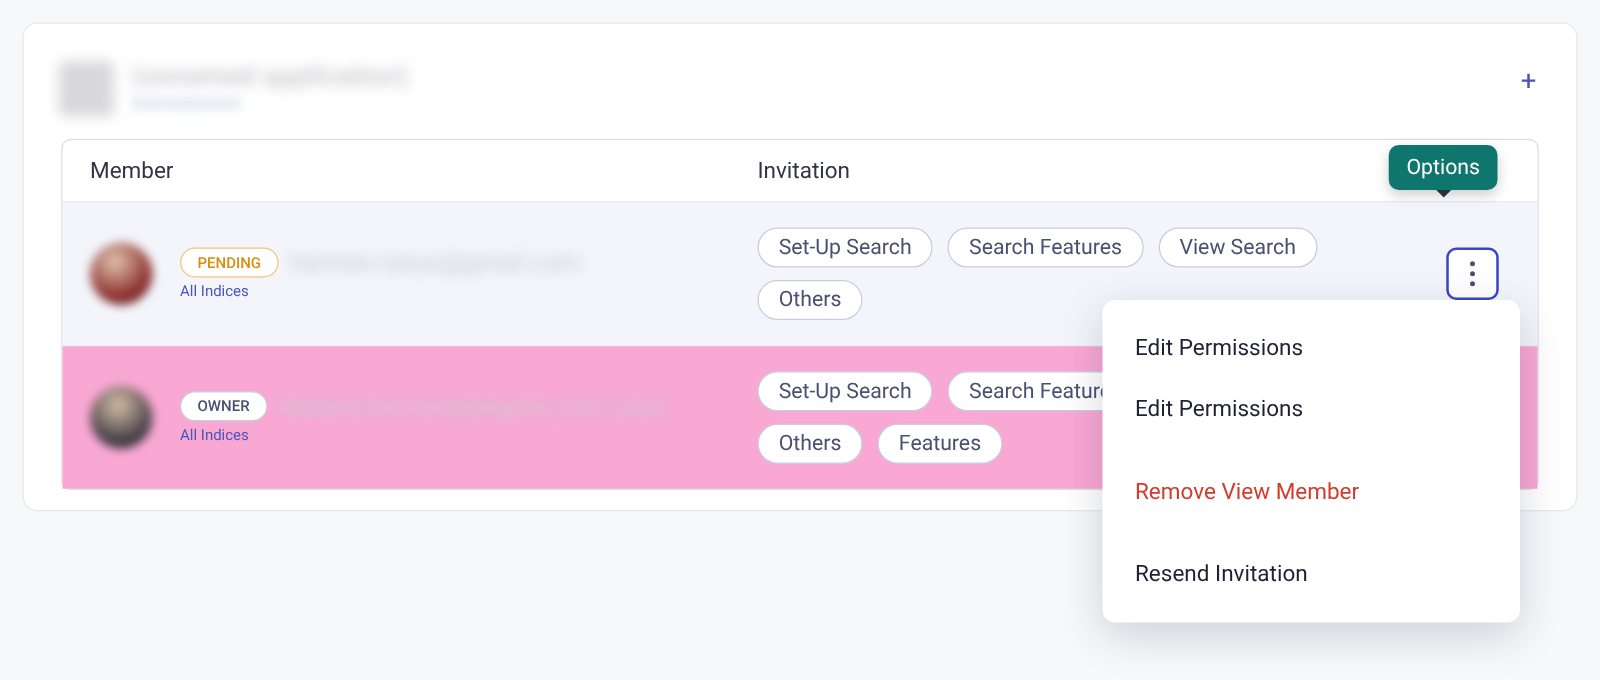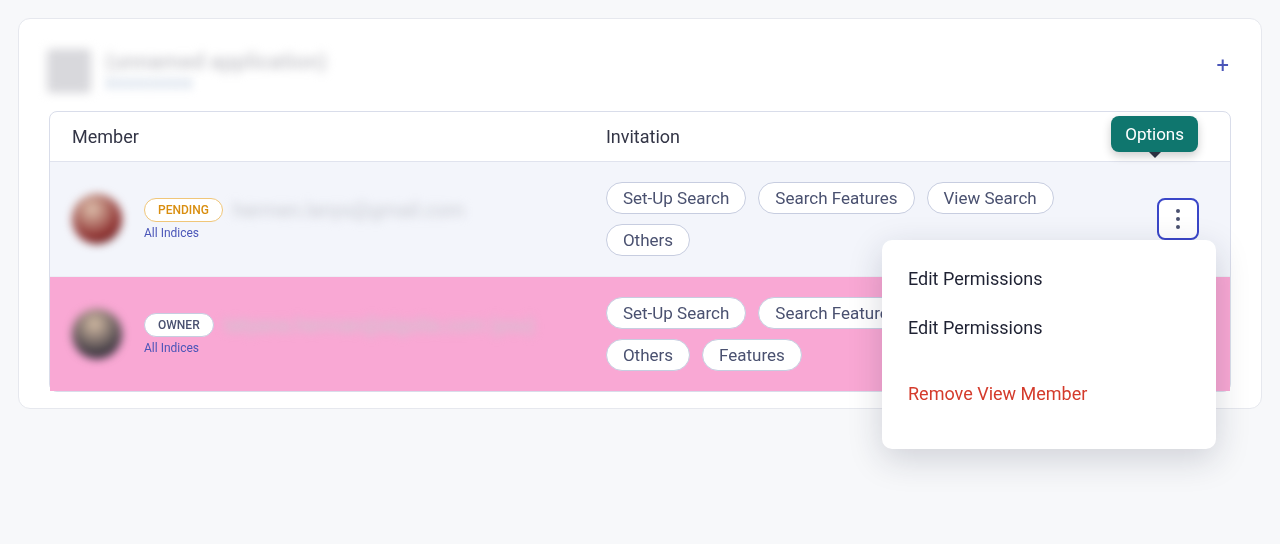--- a/index.html
+++ b/index.html
@@ -272,20 +272,21 @@
       </div>
 
       <div class="tooltip">Options</div>
 
       <div class="menu">
         <div class="menu-item">Edit Permissions</div>
         <div class="menu-item">Edit Permissions</div>
         <div class="menu-sep"></div>
         <div class="menu-item danger">Remove View Member</div>
         <div class="menu-sep"></div>
+        <div class="menu-item">Resend Invitation</div>
       </div>
     </div>
 
     <div class="trow">
       <div class="col-member member">
         <div class="avatar a2"></div>
         <div class="member-text">
           <div class="line1">
             <span class="badge owner">OWNER</span>
             <span class="blurred-email">tatyana.herman@algolia.com (you)</span>

